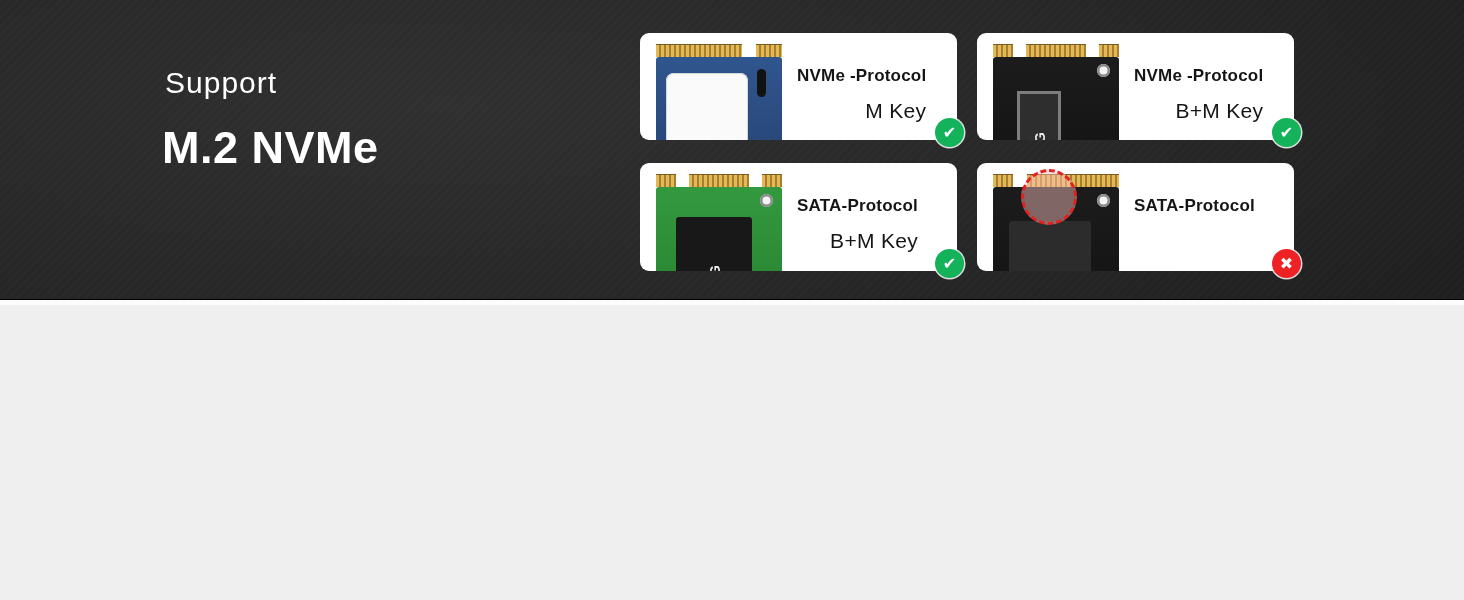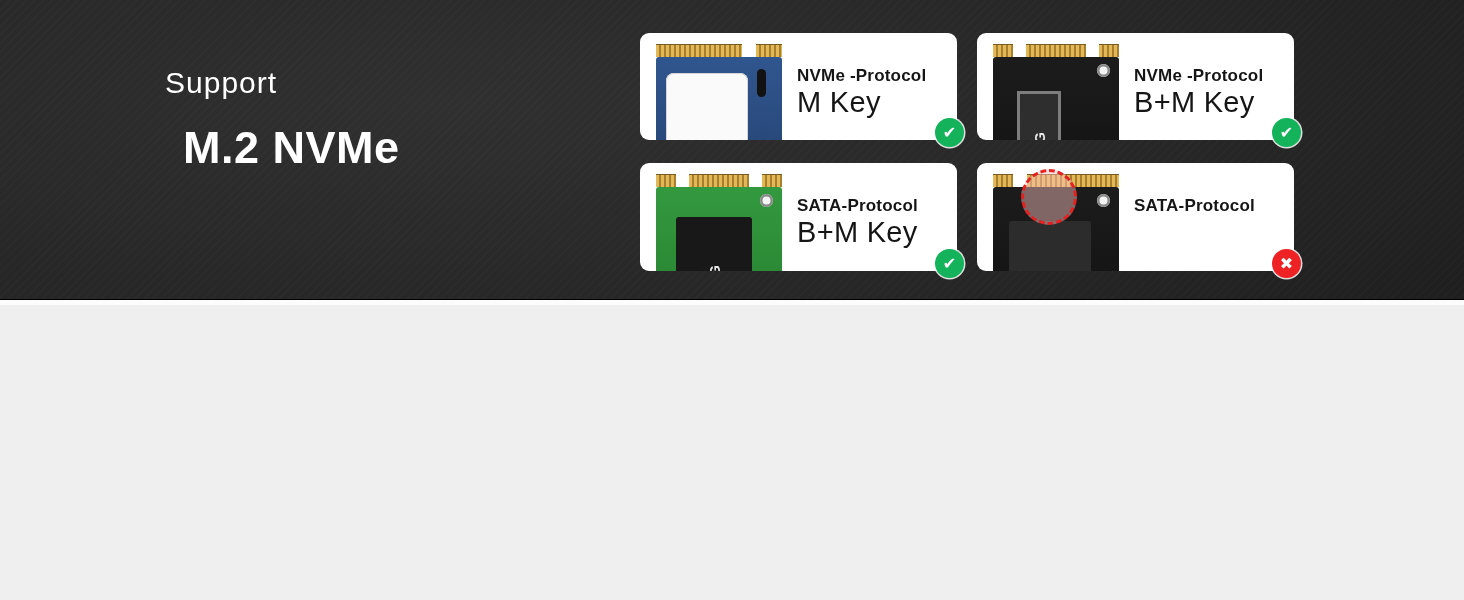--- a/index.html
+++ b/index.html
@@ -16,39 +16,39 @@
       repeating-linear-gradient(135deg, rgba(255,255,255,0.015) 0 2px, transparent 2px 6px),
       radial-gradient(120% 170% at 30% 35%, #303030 0%, #262626 45%, #161616 100%);
     border-bottom:1px solid #000;
   }
   .eyebrow-dark {
     position:absolute; left:165px; top:66px;
     font-size:30px; font-weight:400; color:#ffffff; letter-spacing:1px;
   }
   .title-dark {
     position:absolute; left:162px; top:120px;
-    font-size:45px; font-weight:800; color:#ffffff; line-height:55px; letter-spacing:0.5px;margin-left:21px;
+    font-size:45px; font-weight:800; color:#ffffff; line-height:55px; letter-spacing:0.5px;
   }
 
   
   .card {
     position:absolute; width:317px; height:107px;
     background:#ffffff; border-radius:9px;
   }
   .card-clip {
     position:absolute; inset:0; border-radius:9px; overflow:hidden;
   }
   #card-1 { left:640px; top:33px; }
   #card-2 { left:977px; top:33px; }
   #card-3 { left:640px; top:163px; height:108px; }
   #card-4 { left:977px; top:163px; height:108px; }
 
-  .card-text { position:absolute; left:157px; top:33px; }
+  .card-text { position:absolute; left:157px; top:33px;text-align:right; }
   .protocol-label { font-size:17px; font-weight:700; color:#151515; letter-spacing:0.2px; }
-  .key-label { font-size:29px; font-weight:500; color:#151515; margin-top:0; letter-spacing:0.3px; }
+  .key-label { font-size:21px; font-weight:500; color:#151515; margin-top:13px; letter-spacing:0.3px; }
 
   .badge {
     position:absolute; right:-7px; bottom:-7px; width:29px; height:29px; border-radius:50%;
     display:flex; align-items:center; justify-content:center;
     color:#fff; font-size:16px; font-weight:700;
     box-shadow:0 0 0 1.5px rgba(255,255,255,0.85);
   }
   .badge.ok { background:#14b35b; }
   .badge.no { background:#ee2124; }
 

